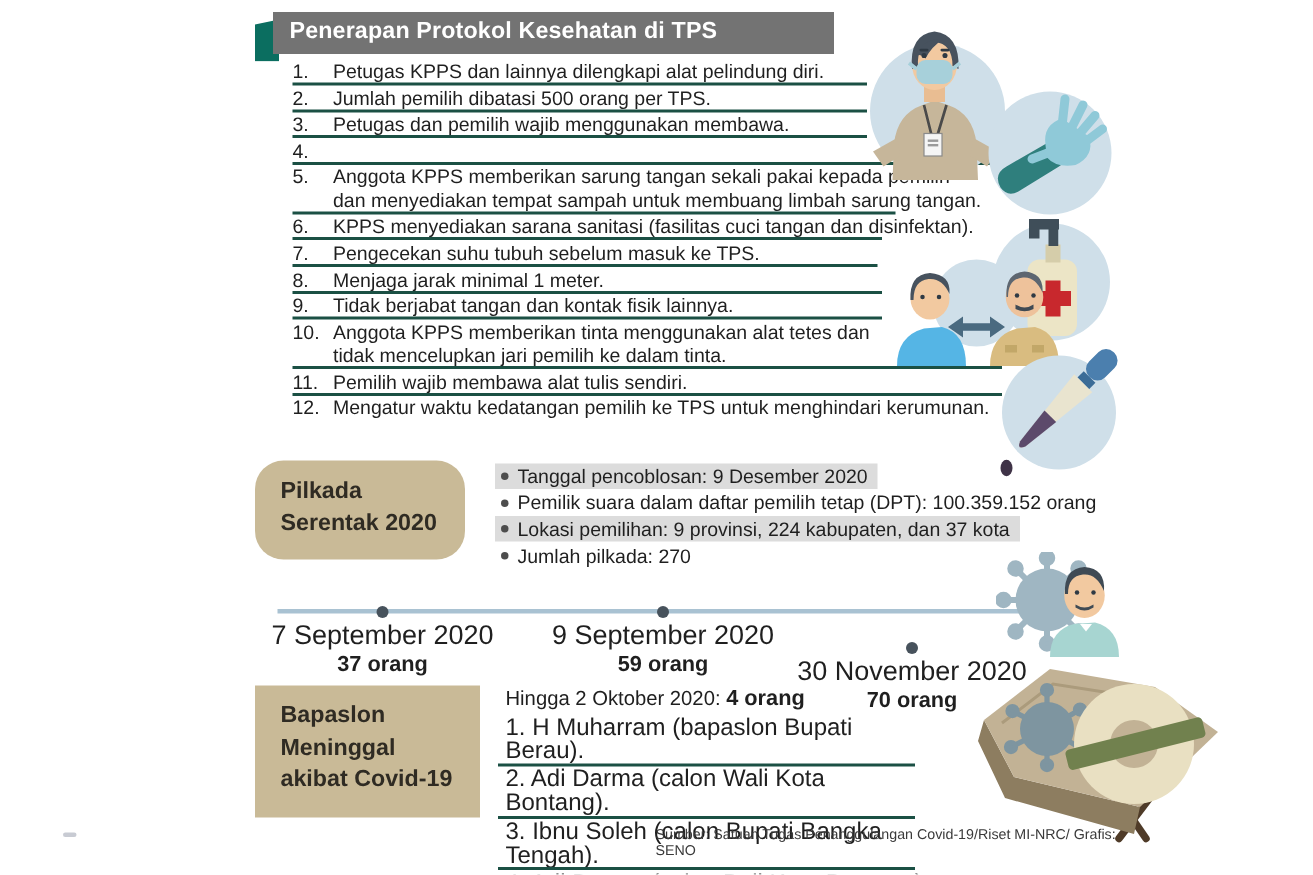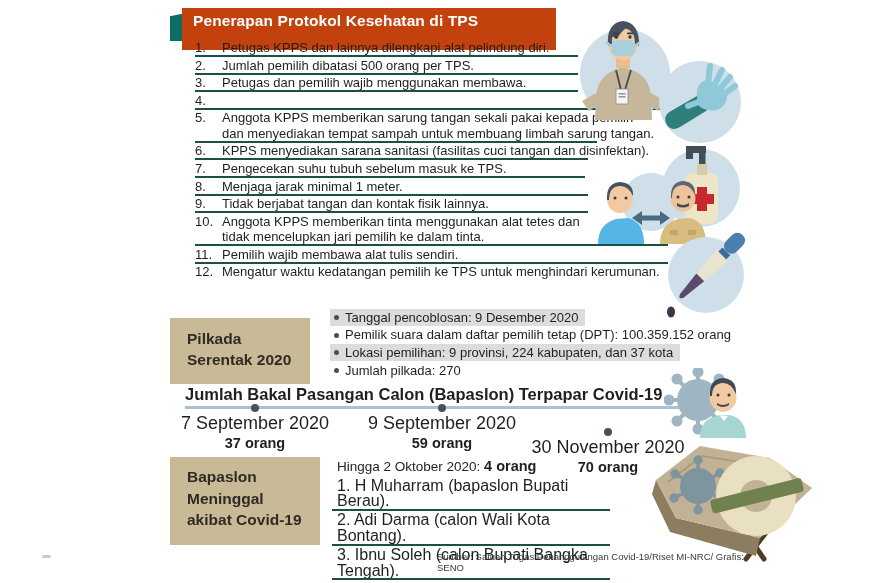--- a/index.html
+++ b/index.html
@@ -8,39 +8,39 @@
     position:relative; width:875px; height:583px; background:#ffffff;
     font-family:"Liberation Sans", sans-serif; color:#1f1f1f; overflow:hidden;
   }
 
   
   .ribbon-fold {
     position:absolute; left:170px; top:13px; width:16px; height:28px;
     background:#0b6e60; clip-path:polygon(0 12%,100% 0,100% 100%,0 100%);
   }
   .ribbon-bar {
-    position:absolute; left:182px; top:8px; width:374px; height:42px;
-    background:#c2410c; color:#ffffff; font-size:15.5px; font-weight:bold;
+    position:absolute; left:182px; top:8px; width:374px; height:28px;
+    background:#737373; color:#ffffff; font-size:15.5px; font-weight:bold;
     line-height:26px; padding-left:11px; letter-spacing:.1px;
   }
 
   
   #protocol-list { position:absolute; left:195px; top:40px; width:487px; }
   .p-row { display:flex; position:relative; padding-bottom:1.6px; margin-bottom:0.6px; }
   .p-num { flex:none; width:27px; font-size:13px; line-height:15.4px; }
   .p-txt { flex:1; font-size:13px; line-height:15.4px; white-space:pre-line; }
   .p-line { position:absolute; left:0; bottom:0; height:2px; background:#1b5044; }
 
   
   .tan-box {
     position:absolute; background:#c9ba97; color:#2f2b23;
     font-weight:bold; white-space:pre-line;
   }
-  #pilkada-box { left:170px; top:318px; width:140px; height:66px;
-    font-size:15.5px; line-height:21px; padding:10px 0 0 17px; }
+  #pilkada-box { left:170px; top:307px; width:140px; height:66px;
+    font-size:15.5px; line-height:21px; padding:10px 0 0 17px;border-radius:19px; }
   #deaths-box  { left:170px; top:457px; width:150px; height:88px;
     font-size:15.5px; line-height:21.5px; padding:9px 0 0 17px; }
 
   
   #pilkada-bullets { position:absolute; left:330px; top:309px; }
   .b-row { display:table; font-size:13px; line-height:13.5px;
     padding:1.5px 7px 1.5px 4px; margin-bottom:1.2px; }
   .b-row.hl { background:#dcdcdc; }
   .b-dot { display:inline-block; width:5px; height:5px; border-radius:50%;
     background:#4d4d4d; margin:0 6px 1px 0; vertical-align:middle; }
@@ -165,21 +165,20 @@
       <div class="b-row hl">
         <span class="b-dot"></span>
         <span class="b-txt">Lokasi pemilihan: 9 provinsi, 224 kabupaten, dan 37 kota</span>
       </div>
       <div class="b-row">
         <span class="b-dot"></span>
         <span class="b-txt">Jumlah pilkada: 270</span>
       </div>
     </div>
 
-  <div id="tl-title">Jumlah Bakal Pasangan Calon (Bapaslon) Terpapar Covid-19</div>
   <div id="tl-line"></div>
   <div id="tl-points">
       <div class="tl-point">
         <div class="tl-dot"></div>
         <div class="tl-date">7 September 2020</div>
         <div class="tl-count">37 orang</div>
       </div>
       <div class="tl-point">
         <div class="tl-dot"></div>
         <div class="tl-date">9 September 2020</div>

